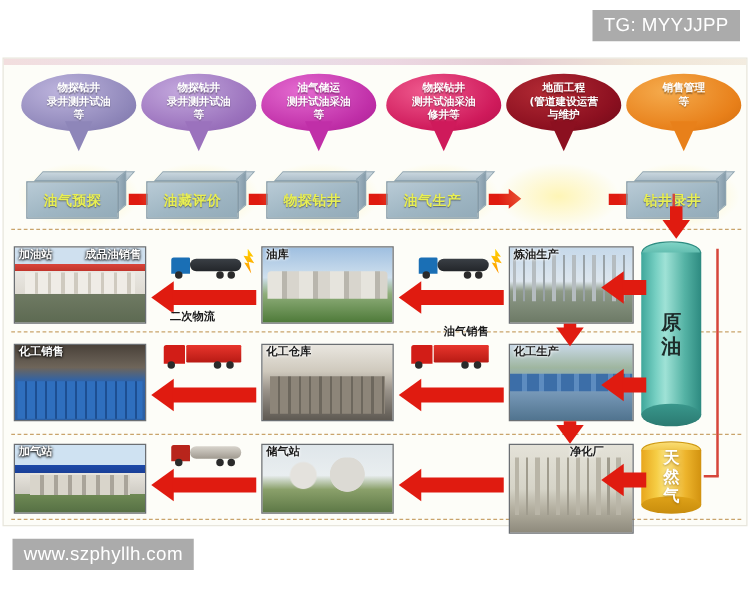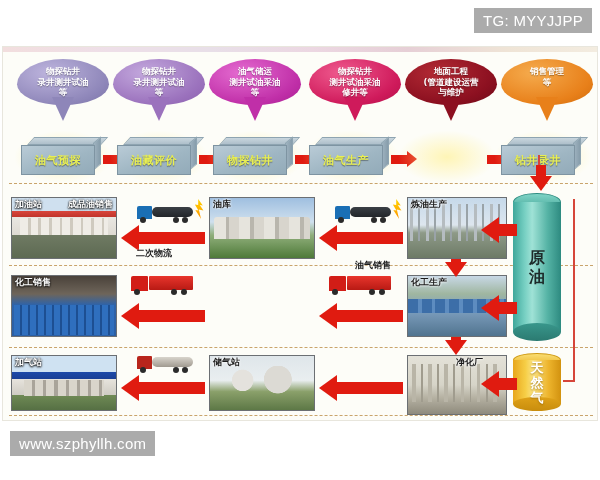--- a/index.html
+++ b/index.html
@@ -407,20 +407,23 @@
         <div class="shaft"></div>
       </div>
       <div class="truck" style="left:128px;top:86px;width:62px;height:22px">
         <div class="cab" style="background:#d21d17;width:17px;height:15px"></div>
         <div class="tank" style="left:18px;bottom:5px;width:44px;height:14px;border-radius:1px;background:linear-gradient(180deg,#e8352c,#b81a14)"></div>
         <div class="w1"></div>
         <div class="w2" style="left:40px"></div>
         <div class="w3" style="left:50px"></div>
       </div>
 
+      <div class="photo p-warehouse" style="left:206px;top:88px;width:106px;height:62px">
+        <div class="cap">化工仓库</div>
+      </div>
 
       <div class="bigarrow" style="left:316px;top:116px;width:84px">
         <div class="head"></div>
         <div class="shaft"></div>
       </div>
       <div class="truck" style="left:326px;top:86px;width:62px;height:22px">
         <div class="cab" style="background:#d21d17;width:17px;height:15px"></div>
         <div class="tank" style="left:18px;bottom:5px;width:44px;height:14px;border-radius:1px;background:linear-gradient(180deg,#e8352c,#b81a14)"></div>
         <div class="w1"></div>
         <div class="w2" style="left:40px"></div>
@@ -463,21 +466,21 @@
 
       <div class="photo p-gasstore" style="left:206px;top:168px;width:106px;height:56px">
         <div class="cap">储气站</div>
       </div>
 
       <div class="bigarrow" style="left:316px;top:188px;width:84px">
         <div class="head"></div>
         <div class="shaft"></div>
       </div>
 
-      <div class="photo p-purify" style="left:404px;top:168px;width:100px;height:60px">
+      <div class="photo p-purify" style="left:404px;top:168px;width:100px;height:72px">
         <div class="cap" style="left:48px">净化厂</div>
       </div>
       <div class="bigarrow" style="left:478px;top:184px;width:36px">
         <div class="head"></div>
         <div class="shaft"></div>
       </div>
 
     </div>
   </div>
 </div>

